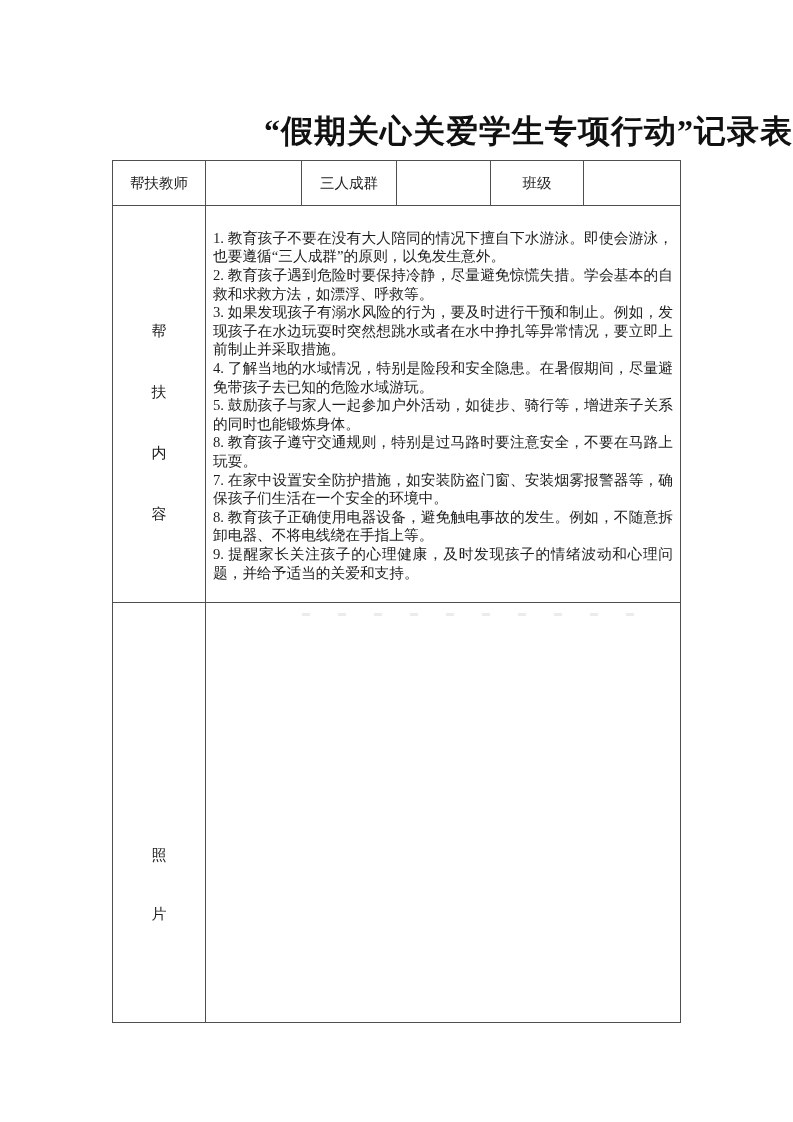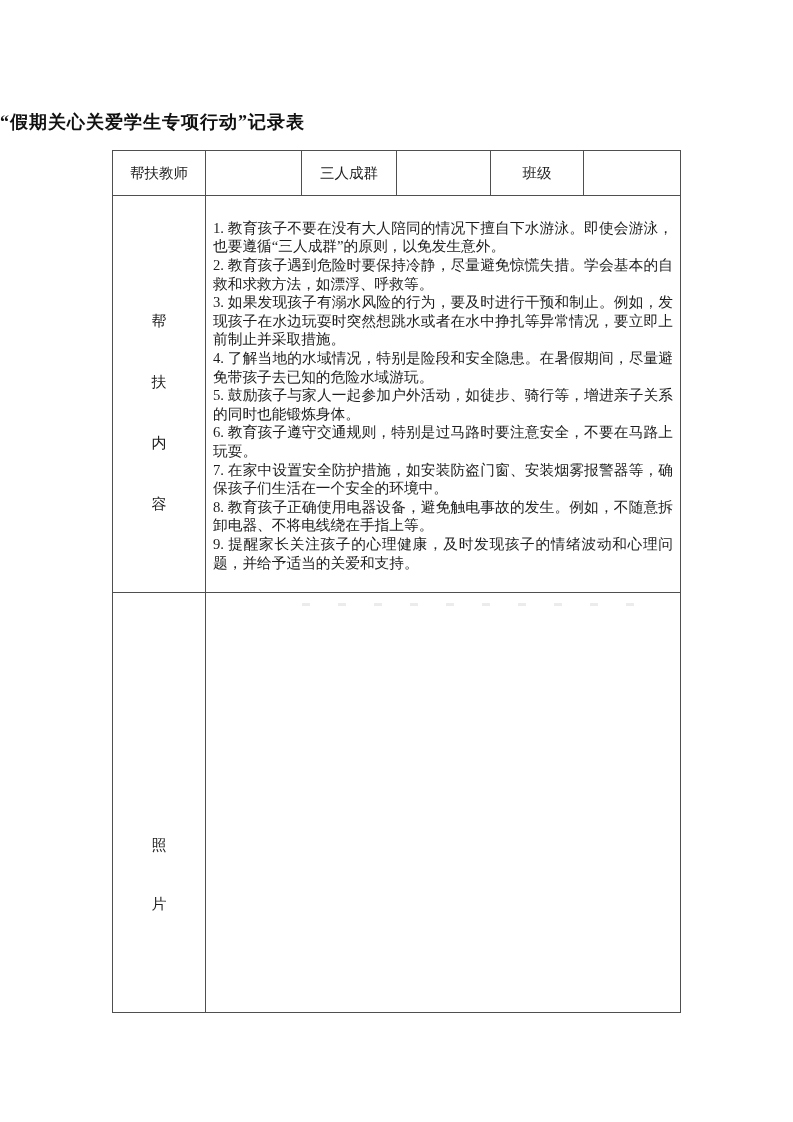--- a/index.html
+++ b/index.html
@@ -11,31 +11,31 @@
     background: #ffffff;
     font-family: "Liberation Serif", "DejaVu Serif", serif;
     color: #1c1c1c;
     overflow: hidden;
   }
   .doc-title {
     position: absolute;
     top: 110px;
     left: 0;
     width: 100%;
-    text-align: left;
-    font-size: 18px;
+    text-align: right;
+    font-size: 32px;
     font-weight: 700;
     letter-spacing: 1px;
     color: #111111;
     font-family: "Liberation Serif", "DejaVu Serif", serif;
   }
   table.form-table {
     position: absolute;
     left: 112px;
-    top: 150px;
+    top: 160px;
     width: 568px;
     border-collapse: collapse;
     table-layout: fixed;
   }
   table.form-table td {
     border: 1px solid #4f4f4f;
     font-size: 14.5px;
     vertical-align: middle;
   }
   tr.header-row td { height: 45px; text-align: center; }
@@ -115,21 +115,21 @@
           <span>内</span>
           <span>容</span>
         </div>
       </td>
       <td class="content-cell" colspan="5">
         <p>1. 教育孩子不要在没有大人陪同的情况下擅自下水游泳。即使会游泳，也要遵循“三人成群”的原则，以免发生意外。</p>
         <p>2. 教育孩子遇到危险时要保持冷静，尽量避免惊慌失措。学会基本的自救和求救方法，如漂浮、呼救等。</p>
         <p>3. 如果发现孩子有溺水风险的行为，要及时进行干预和制止。例如，发现孩子在水边玩耍时突然想跳水或者在水中挣扎等异常情况，要立即上前制止并采取措施。</p>
         <p>4. 了解当地的水域情况，特别是险段和安全隐患。在暑假期间，尽量避免带孩子去已知的危险水域游玩。</p>
         <p>5. 鼓励孩子与家人一起参加户外活动，如徒步、骑行等，增进亲子关系的同时也能锻炼身体。</p>
-        <p>6. 教育孩子遵守交通规则，特别是过马路时要注意安全，不要在马路上玩耍。</p>
+        <p>8. 教育孩子遵守交通规则，特别是过马路时要注意安全，不要在马路上玩耍。</p>
         <p>7. 在家中设置安全防护措施，如安装防盗门窗、安装烟雾报警器等，确保孩子们生活在一个安全的环境中。</p>
         <p>8. 教育孩子正确使用电器设备，避免触电事故的发生。例如，不随意拆卸电器、不将电线绕在手指上等。</p>
         <p>9. 提醒家长关注孩子的心理健康，及时发现孩子的情绪波动和心理问题，并给予适当的关爱和支持。</p>
       </td>
     </tr>
 
     <tr class="photo-row">
       <td class="v-label">
         <div class="v-label-stack photo-label">
           <span>照</span>

